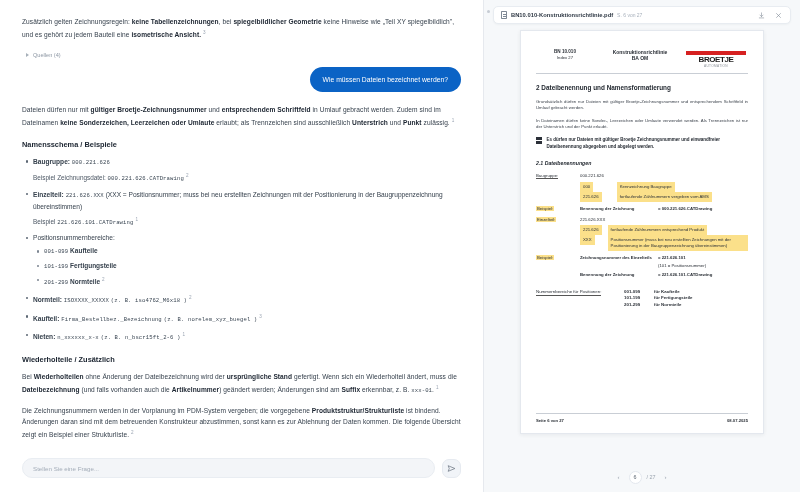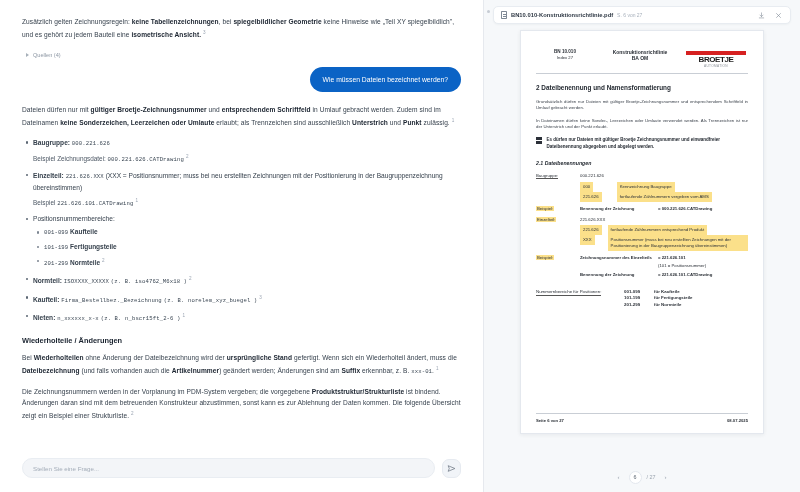--- a/index.html
+++ b/index.html
@@ -330,20 +330,21 @@
       </div>
 
       <div class="user-row">
         <div class="user-bubble">Wie müssen Dateien bezeichnet werden?</div>
       </div>
 
       <div class="msg-assistant para">
         <span>Dateien dürfen nur mit </span><b>gültiger Broetje-Zeichnungsnummer</b><span> und </span><b>entsprechendem Schriftfeld</b><span> in Umlauf gebracht werden. Zudem sind im Dateinamen </span><b>keine Sonderzeichen, Leerzeichen oder Umlaute</b><span> erlaubt; als Trennzeichen sind ausschließlich </span><b>Unterstrich</b><span> und </span><b>Punkt</b><span> zulässig.</span><span class="cite">1</span>
       </div>
 
+      <h4 class="sec">Namensschema / Beispiele</h4>
 
       <ul class="bul">
         <li>
           <b>Baugruppe:</b>
           <code class="mono">000.221.626</code>
           <span class="ex-line">
             <span>Beispiel Zeichnungsdatei:</span>
             <code class="mono">000.221.626.CATDrawing</code><span class="cite">2</span>
           </span>
         </li>
@@ -374,21 +375,21 @@
           <code class="mono">Firma_Bestellbez._Bezeichnung</code>
           <code class="mono">(z. B. norelem_xyz_buegel )</code><span class="cite">3</span>
         </li>
         <li>
           <b>Nieten:</b>
           <code class="mono">n_xxxxxx_x-x</code>
           <code class="mono">(z. B. n_bscr15ft_2-6 )</code><span class="cite">1</span>
         </li>
       </ul>
 
-      <h4 class="sec">Wiederholteile / Änderungen</h4>
+      <h4 class="sec">Wiederholteile / Zusätzlich</h4>
 
       <div class="msg-assistant para">
         <span>Bei </span><b>Wiederholteilen</b><span> ohne Änderung der Dateibezeichnung wird der </span><b>ursprüngliche Stand</b><span> gefertigt. Wenn sich ein Wiederholteil ändert, muss die </span><b>Dateibezeichnung</b><span> (und falls vorhanden auch die </span><b>Artikelnummer</b><span>) geändert werden; Änderungen sind am </span><b>Suffix</b><span> erkennbar, z. B. </span><code class="mono">xxx-01</code><span>.</span><span class="cite">1</span>
       </div>
 
       <div class="msg-assistant para">
         <span>Die Zeichnungsnummern werden in der Vorplanung im PDM-System vergeben; die vorgegebene </span><b>Produktstruktur/Strukturliste</b><span> ist bindend. Änderungen daran sind mit dem betreuenden Konstrukteur abzustimmen, sonst kann es zur Ablehnung der Daten kommen. Die folgende Übersicht zeigt ein Beispiel einer Strukturliste.</span><span class="cite">2</span>
       </div>
 
     </div>

